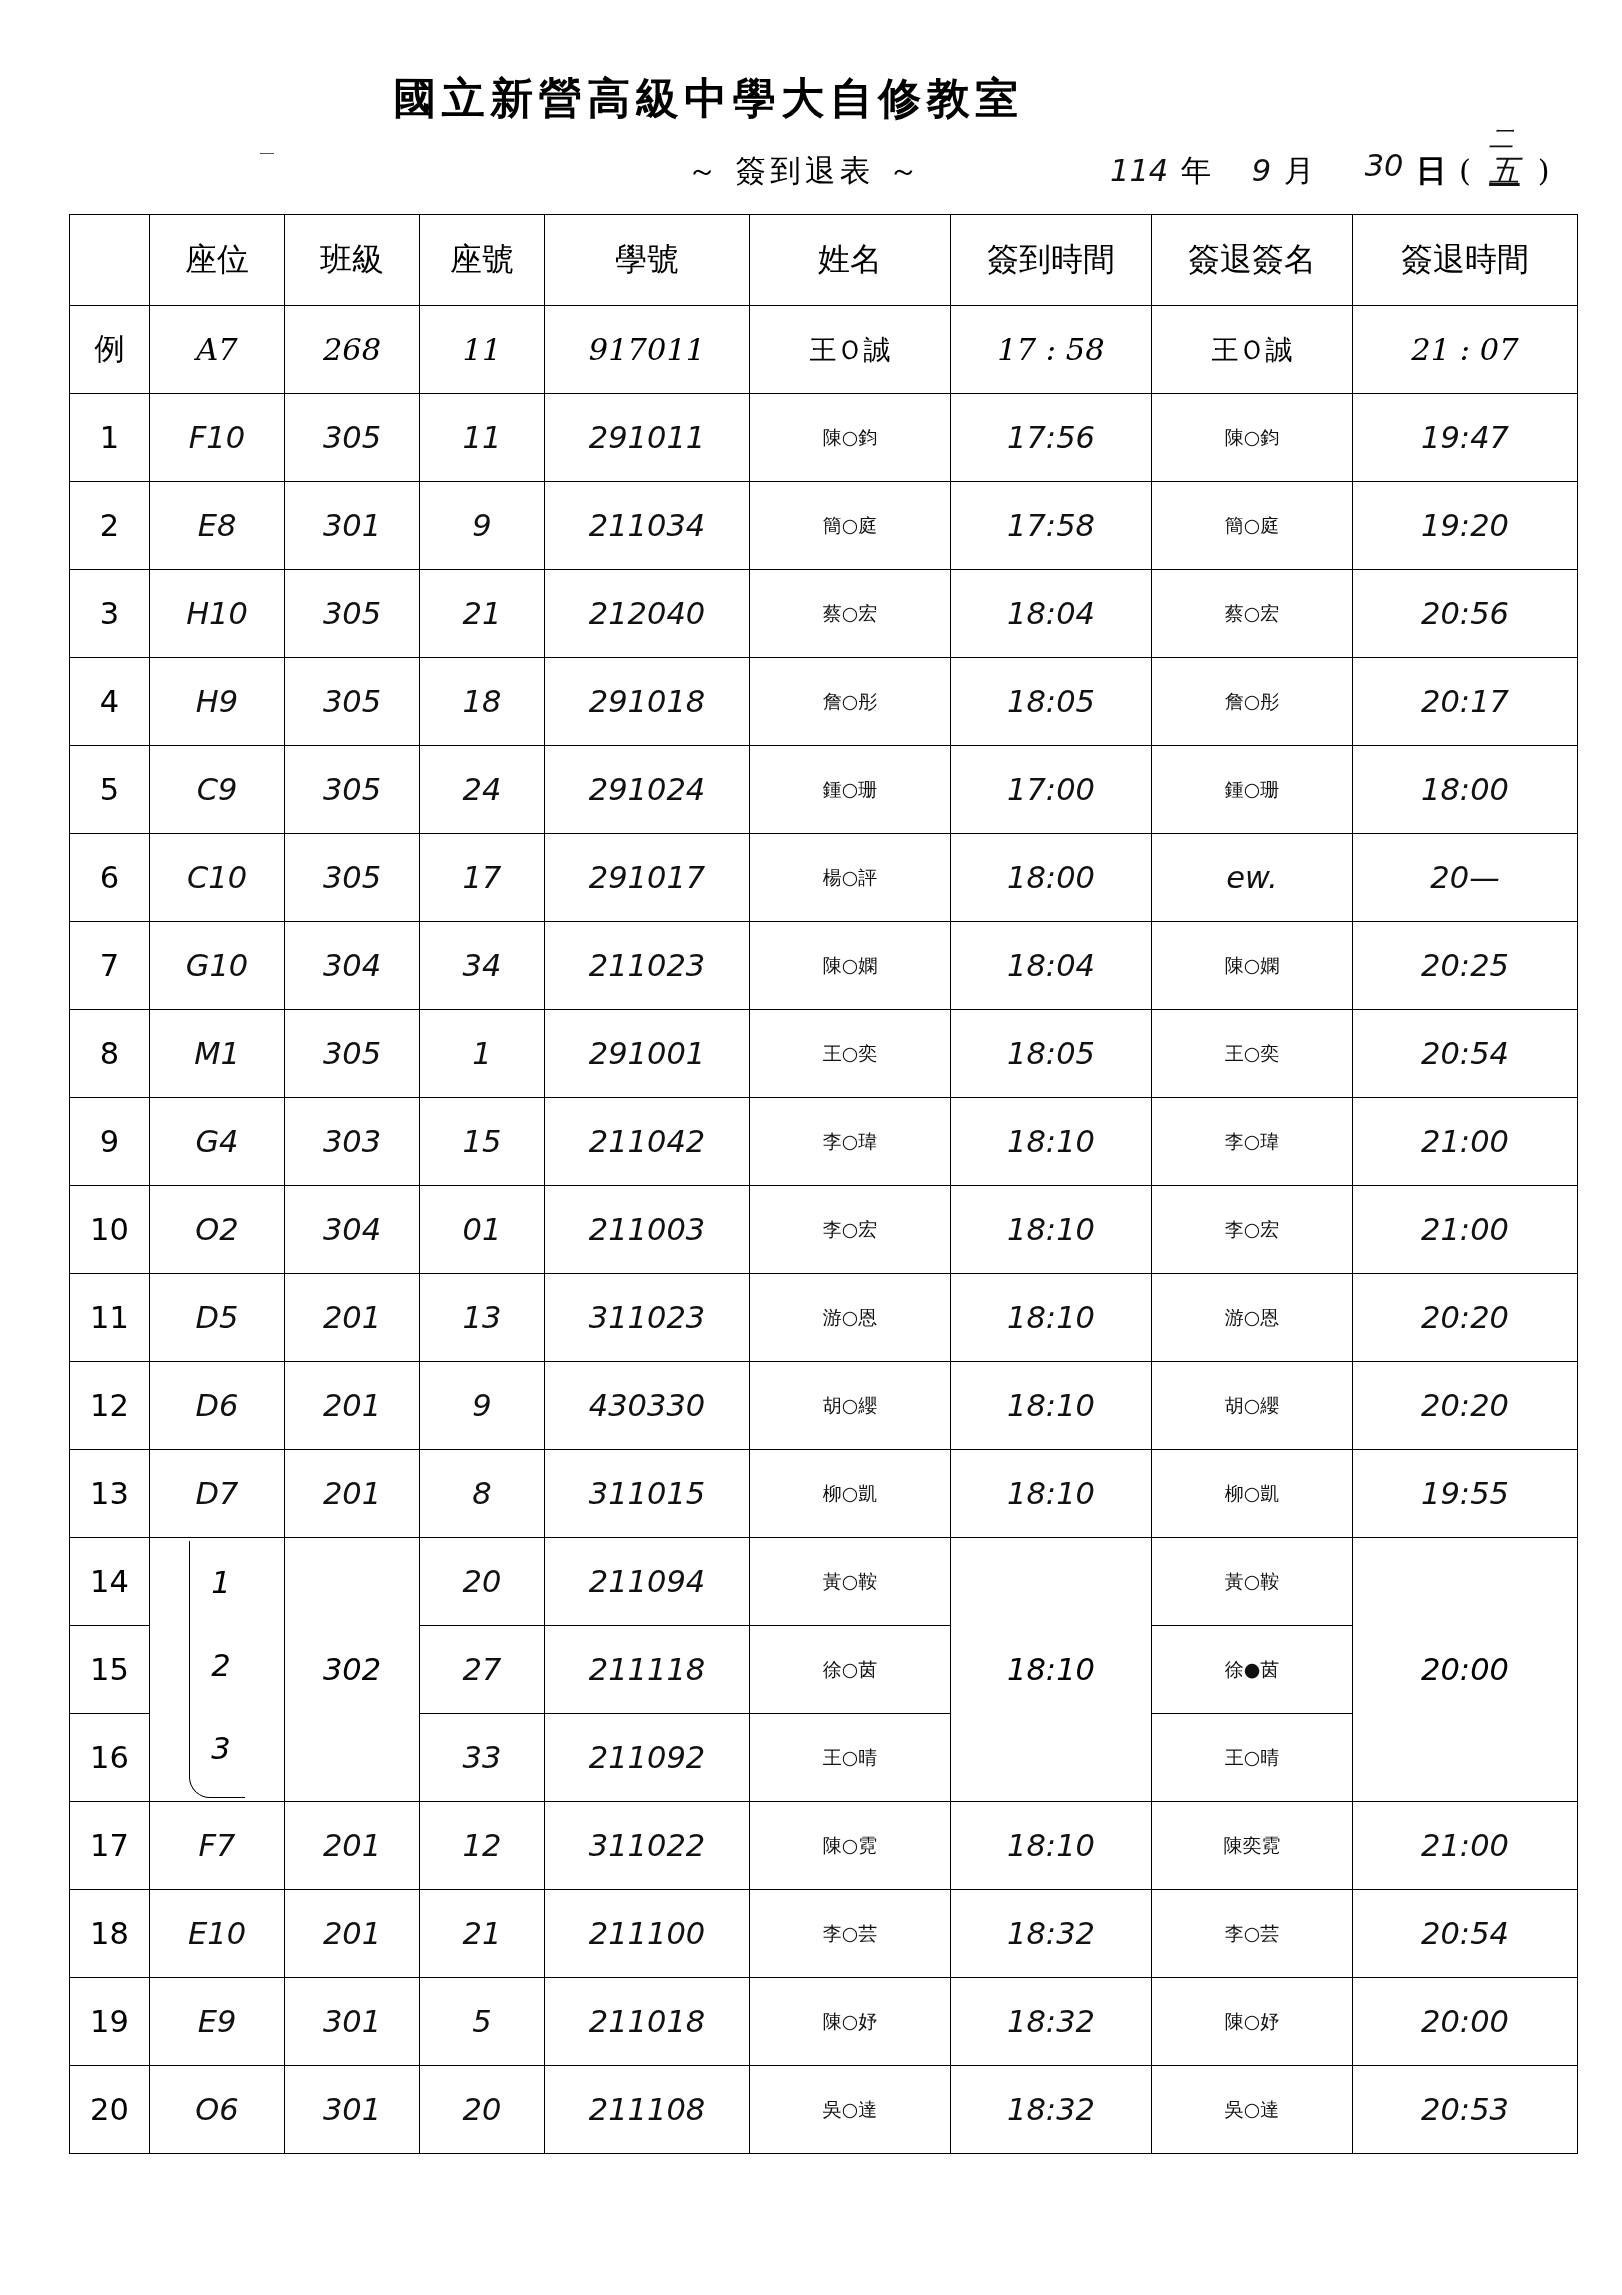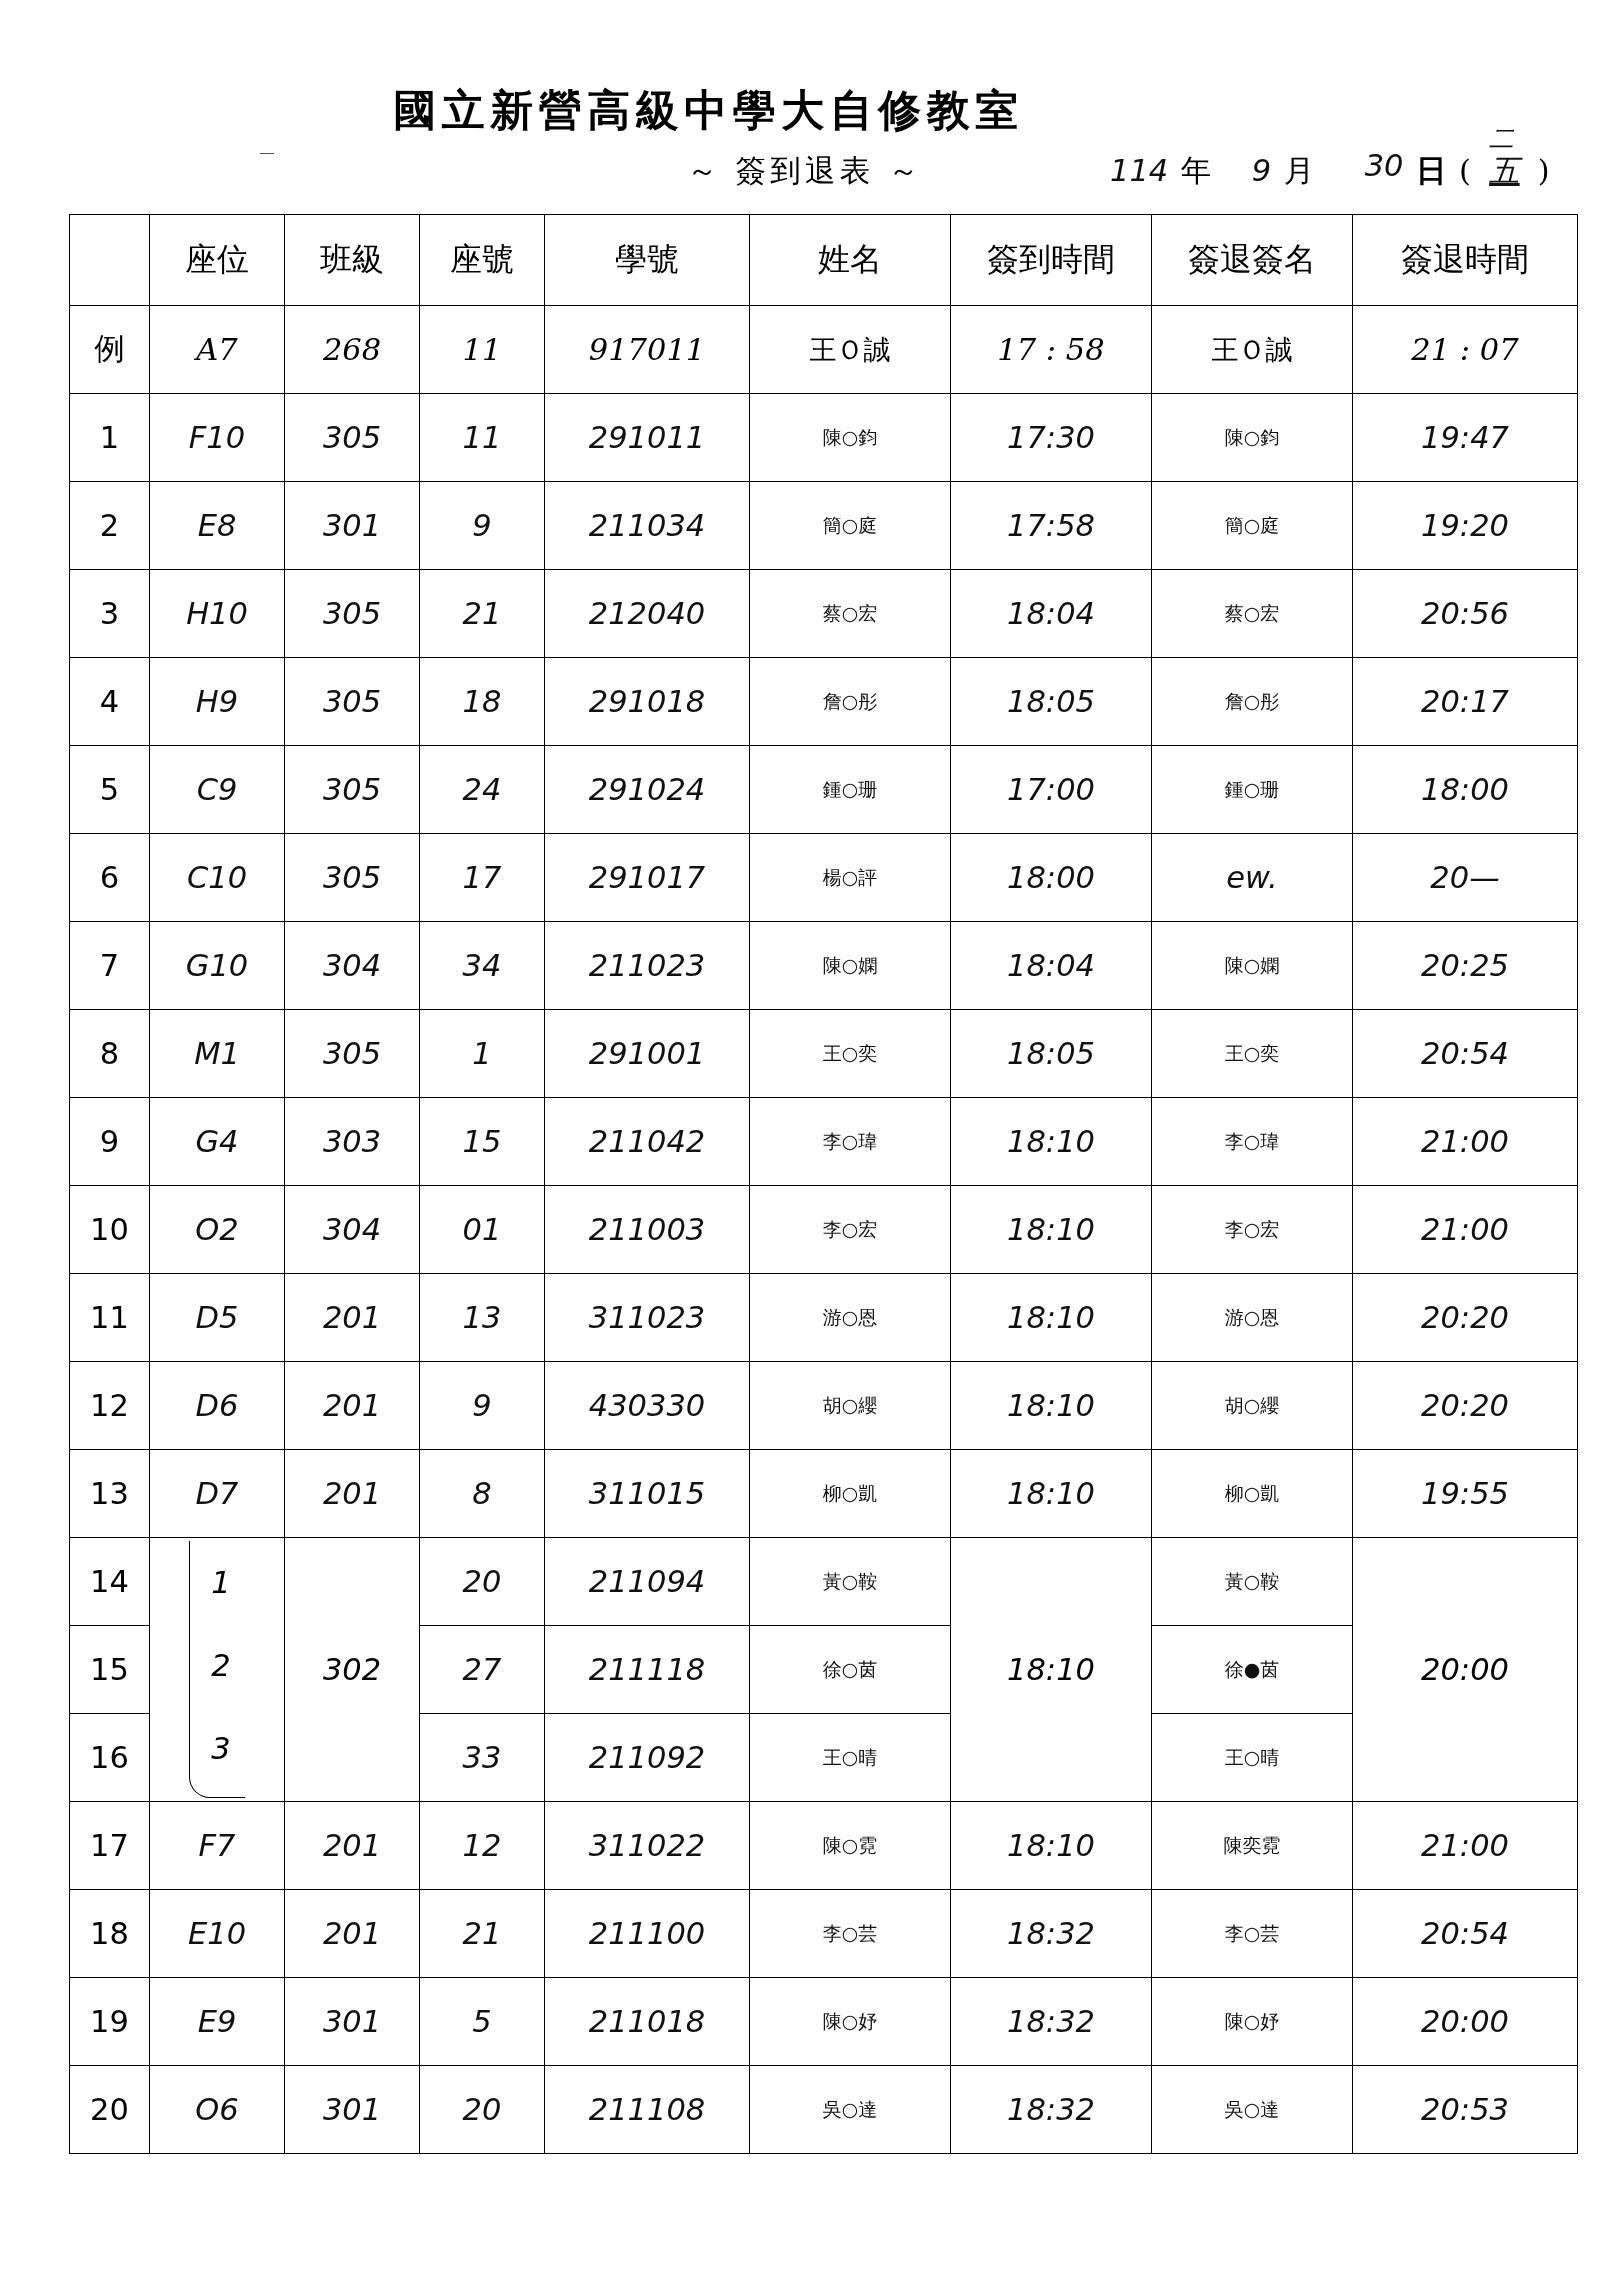--- a/index.html
+++ b/index.html
@@ -1,18 +1,18 @@
 <!DOCTYPE html>
 <html style="font-size:11px"><head>
 <meta charset="utf-8">
 <style>
   html, body { margin: 0; padding: 0; background: #ffffff; }
   body { width: 1623px; height: 2295px; position: relative; overflow: hidden;
          font-family: "DejaVu Sans", sans-serif; color: #000; }
-  .title { position: absolute; left: 0; width: 1417px; top: 82px; text-align: center;
+  .title { position: absolute; left: 0; width: 1417px; top: 70px; text-align: center;
            font-family: "DejaVu Serif", serif; font-weight: bold; font-size: 43px; letter-spacing: 5.5px; }
   .subtitle-row { position: absolute; top: 151px; left: 687px; height: 49px; display: flex;
                   align-items: baseline; font-size: 30.5px; justify-content: flex-end; }
   .subtitle { font-family: "DejaVu Serif", serif; letter-spacing: 4.2px; }
   .date { position: absolute; top: 151px; left: 1110px; display: flex; align-items: baseline; gap: 12.5px; font-size: 30.5px; }
   .date .u { font-family: "DejaVu Serif", serif; }
   .date .h { font-family: "DejaVu Sans", sans-serif; font-style: italic; color: #111; }
   .stray { position: absolute; left: 260px; top: 153px; width: 14px; height: 1.4px; background: #555; }
 
   table.sheet { position: absolute; left: 69px; top: 214px; width: 1508px; height: 1935px;
@@ -96,21 +96,21 @@
       <td class="ex">21 : 07</td>
     </tr>
 
     <tr>
         <td class="num">1</td>
         <td class="hw">F10</td>
         <td class="hw">305</td>
         <td class="hw">11</td>
         <td class="hw">291011</td>
         <td class="hw nm">陳○鈞</td>
-        <td class="hw">17:30</td>
+        <td class="hw">17:56</td>
         <td class="hw nm">陳○鈞</td>
         <td class="hw">19:47</td>
       </tr>
     <tr>
         <td class="num">2</td>
         <td class="hw">E8</td>
         <td class="hw">301</td>
         <td class="hw">9</td>
         <td class="hw">211034</td>
         <td class="hw nm">簡○庭</td>

